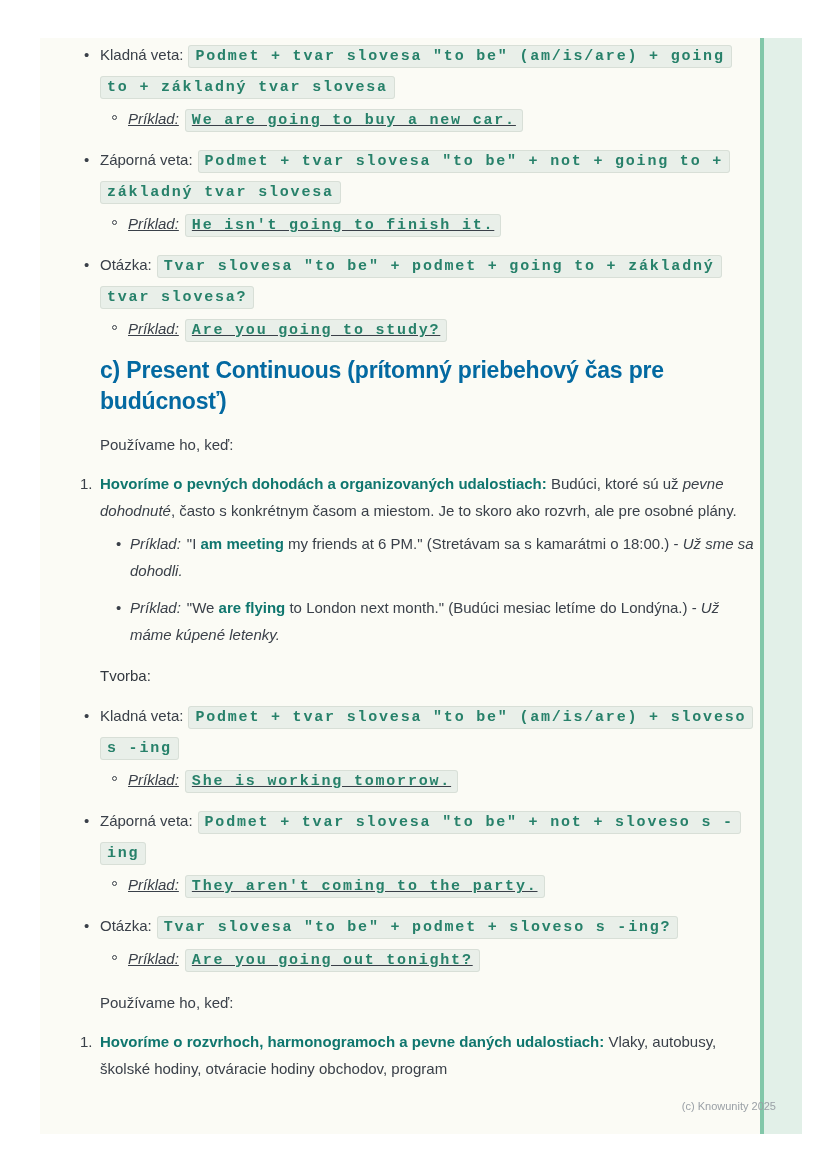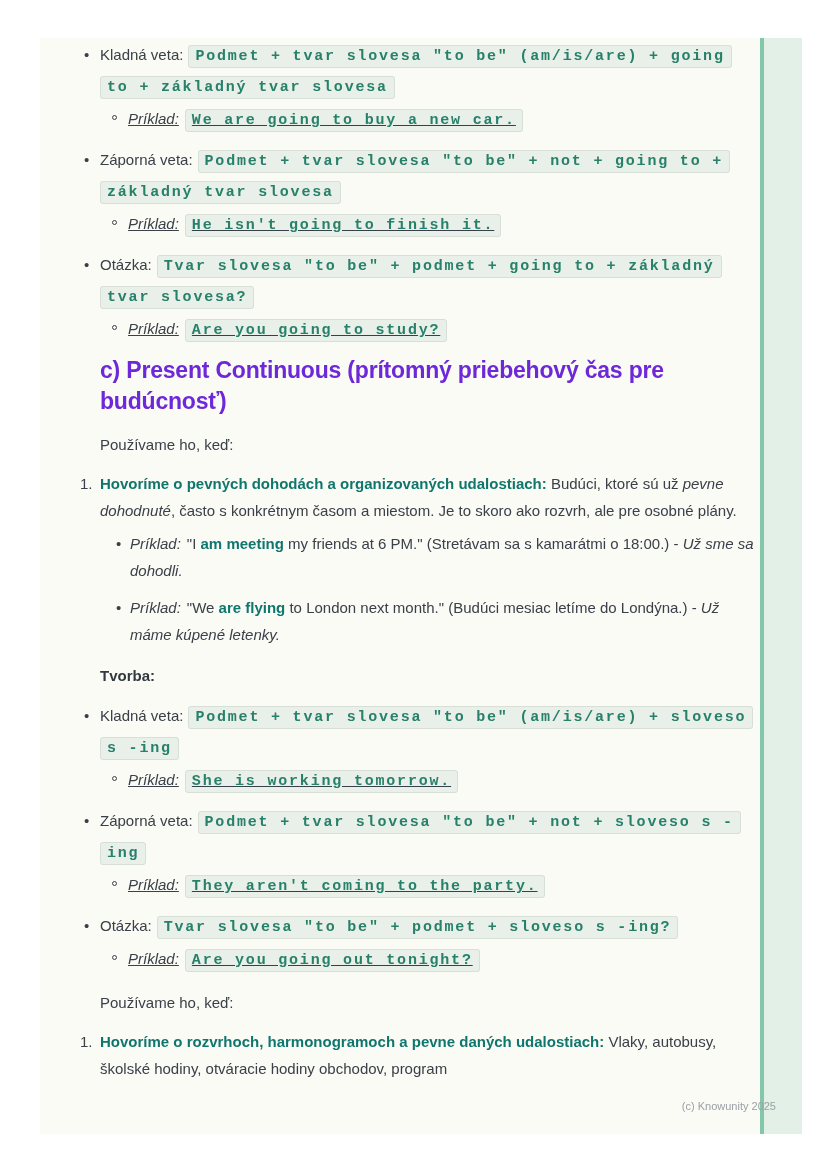--- a/index.html
+++ b/index.html
@@ -40,25 +40,25 @@
   }
   ul.sub{list-style:none;margin:2px 0 0 28px;padding:0;text-decoration:underline;}
   ul.sub>li{position:relative;line-height:29px;}
   ul.sub>li::before{
     content:"";position:absolute;left:-16px;top:11px;width:5px;height:5px;
     border:1.2px solid #3a4049;border-radius:50%;box-sizing:border-box;
   }
   .plabel{font-style:italic;margin-right:6px;}
   
   h2.sec{
-    color:#6d28d9;font-size:23px;line-height:31px;font-weight:700;
+    color:#0369a1;font-size:23px;line-height:31px;font-weight:700;
     margin:10px 0 0 0;letter-spacing:-0.2px;
   }
   p.intro{margin:14px 0 0 0;}
-  p.tvorba{margin:14px 0 12px 0;font-weight:700;color:#32383f;}
+  p.tvorba{margin:14px 0 12px 0;font-weight:400;color:#32383f;}
   
   ol.usage{list-style:none;margin:12px 0 0 0;padding:0;}
   ol.usage>li{position:relative;line-height:27px;}
   .onum{position:absolute;left:-20px;top:0;}
   ol.usage p.body{margin:0;}
   strong{font-weight:700;color:#0f766e;}
   em.it{font-style:italic;}
   ul.examples{list-style:none;margin:6px 0 0 30px;padding:0;}
   ul.examples>li{position:relative;line-height:27px;margin:0 0 10px 0;}
   ul.examples>li::before{

